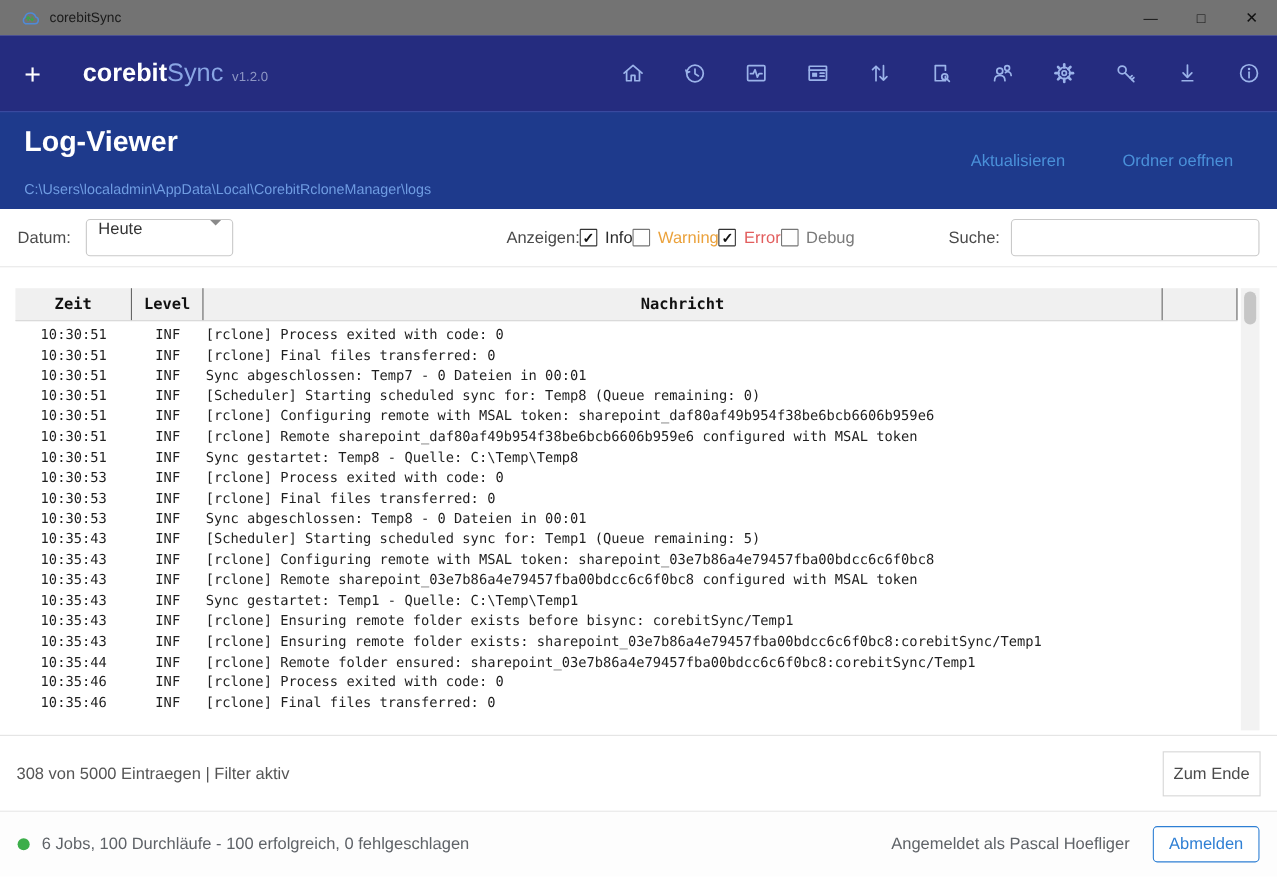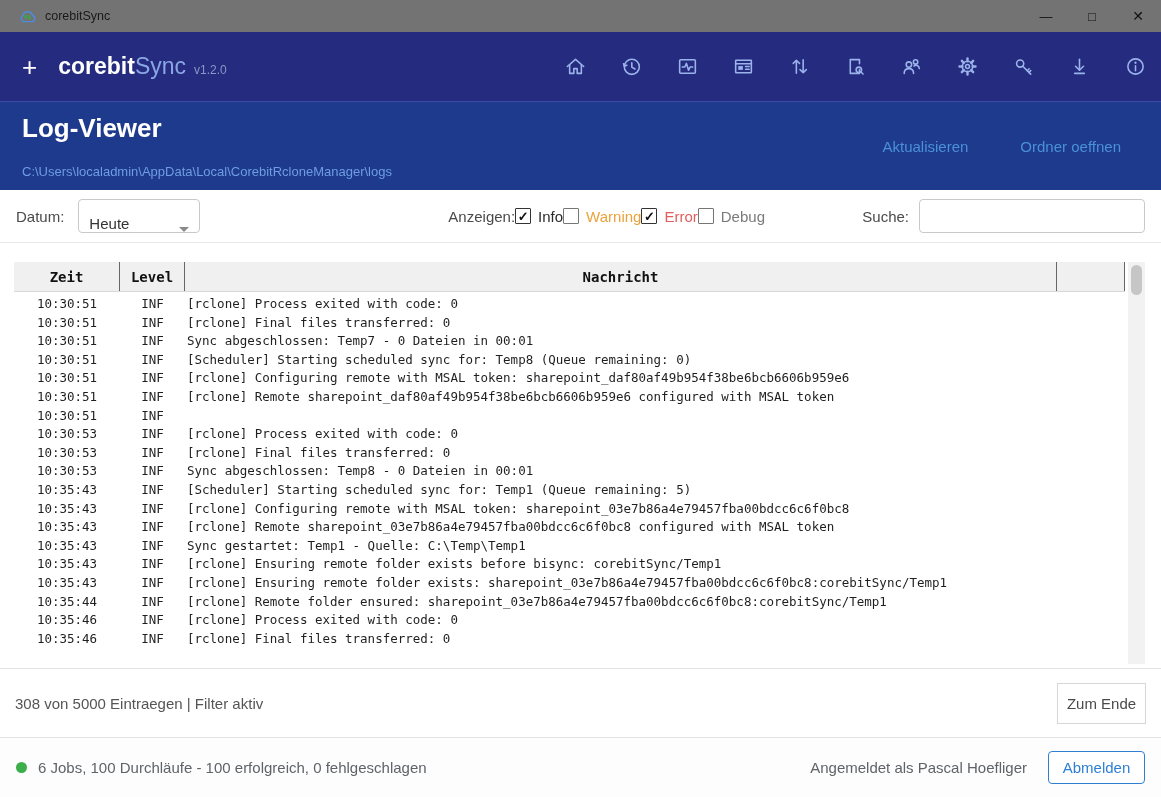--- a/index.html
+++ b/index.html
@@ -13,41 +13,41 @@
   .titlebar { height:32px; background:#737373; display:flex; align-items:center; flex:0 0 auto; }
   .titlebar .app-ico { margin-left:18px; display:flex; align-items:center; }
   .titlebar .app-title { margin-left:8px; font-size:12.5px; color:#1a1a1a; }
   .win-controls { margin-left:auto; display:flex; height:100%; }
   .win-btn { width:46px; height:100%; display:flex; align-items:center; justify-content:center;
              font-size:13px; color:#111; cursor:default; }
   .win-btn.close { font-size:14px; }
   
   .navbar { height:69px; background:#252c7f; display:flex; align-items:center; flex:0 0 auto; }
   .nav-plus { color:#ffffff; font-size:26px; font-weight:300; margin-left:22px; line-height:1; }
-  .brand { margin-left:21px; display:flex; align-items:baseline; }
+  .brand { margin-left:38px; display:flex; align-items:baseline; }
   .brand-bold { color:#ffffff; font-weight:700; font-size:23px; }
   .brand-light { color:#8aa6e4; font-weight:400; font-size:23px; }
   .brand-ver { color:#8d96c4; font-size:12px; margin-left:8px; }
   .nav-icons { margin-left:auto; margin-right:14px; display:flex; align-items:center; gap:33px; }
   .nav-icon { width:23px; height:23px; display:flex; align-items:center; justify-content:center; }
   .nav-icon svg { stroke:#9bb3ea; fill:none; stroke-width:1.5; stroke-linecap:round; stroke-linejoin:round; }
   
   .page-header { height:89px; background:#1e3a8c; border-top:1px solid #3a4aa0; padding:0 22px;
                  display:flex; align-items:center; flex:0 0 auto; }
   .ph-left { display:flex; flex-direction:column; gap:20px; }
   .ph-title { color:#ffffff; font-size:26px; font-weight:700; }
   .ph-path { color:#6f9ce2; font-size:13px; }
   .ph-links { margin-left:auto; display:flex; gap:52px; margin-right:18px; }
   .ph-link { color:#4a90d9; font-size:15px; cursor:pointer; }
   
   .filter-bar { height:53px; background:#ffffff; border-bottom:1px solid #e8e8e8;
                 display:flex; align-items:center; padding:0 16px; flex:0 0 auto; }
   .f-label { color:#4a4a4a; font-size:15px; }
-  .date-select { margin-left:14px; width:122px; height:34px; border:1px solid #c9c9c9; border-radius:4px;
-                 display:flex; align-items:flex-end; padding:0 10px; font-size:15px; color:#333; }
+  .date-select { margin-left:14px; width:134px; height:34px; border:1px solid #c9c9c9; border-radius:4px;
+                 display:flex; align-items:flex-start; padding:0 10px; font-size:15px; color:#333; }
   .date-caret { margin-left:auto; width:0; height:0; border-left:5px solid transparent;
                 border-right:5px solid transparent; border-top:5px solid #8a8a8a; }
   .show-label { margin-left:248px; }
   .cb-row { display:flex; align-items:center; }
   .cb-item { display:flex; align-items:center; gap:7px; cursor:pointer; }
   .cb-box { width:16px; height:16px; background:#fff; border:1px solid #767676; border-radius:1px;
             display:flex; align-items:center; justify-content:center; font-size:13px; color:#111; }
   .cb-box.checked { border-color:#333; }
   .cb-box.checked::after { content:"✓"; font-weight:700; line-height:1; }
   .cb-label { font-size:15px; }
@@ -263,21 +263,21 @@
       <div class="hcell hc-msg">Nachricht</div>
       <div class="hcell hc-extra"></div>
     </div>
     <div class="log-rows">
         <div class="log-row"><span class="zeit">10:30:51</span><span class="level">INF</span><span class="msg">[rclone] Process exited with code: 0</span></div>
         <div class="log-row"><span class="zeit">10:30:51</span><span class="level">INF</span><span class="msg">[rclone] Final files transferred: 0</span></div>
         <div class="log-row"><span class="zeit">10:30:51</span><span class="level">INF</span><span class="msg">Sync abgeschlossen: Temp7 - 0 Dateien in 00:01</span></div>
         <div class="log-row"><span class="zeit">10:30:51</span><span class="level">INF</span><span class="msg">[Scheduler] Starting scheduled sync for: Temp8 (Queue remaining: 0)</span></div>
         <div class="log-row"><span class="zeit">10:30:51</span><span class="level">INF</span><span class="msg">[rclone] Configuring remote with MSAL token: sharepoint_daf80af49b954f38be6bcb6606b959e6</span></div>
         <div class="log-row"><span class="zeit">10:30:51</span><span class="level">INF</span><span class="msg">[rclone] Remote sharepoint_daf80af49b954f38be6bcb6606b959e6 configured with MSAL token</span></div>
-        <div class="log-row"><span class="zeit">10:30:51</span><span class="level">INF</span></div>
+        <div class="log-row"><span class="zeit">10:30:51</span><span class="level">INF</span><span class="msg">Sync gestartet: Temp8 - Quelle: C:\Temp\Temp8</span></div>
         <div class="log-row"><span class="zeit">10:30:53</span><span class="level">INF</span><span class="msg">[rclone] Process exited with code: 0</span></div>
         <div class="log-row"><span class="zeit">10:30:53</span><span class="level">INF</span><span class="msg">[rclone] Final files transferred: 0</span></div>
         <div class="log-row"><span class="zeit">10:30:53</span><span class="level">INF</span><span class="msg">Sync abgeschlossen: Temp8 - 0 Dateien in 00:01</span></div>
         <div class="log-row"><span class="zeit">10:35:43</span><span class="level">INF</span><span class="msg">[Scheduler] Starting scheduled sync for: Temp1 (Queue remaining: 5)</span></div>
         <div class="log-row"><span class="zeit">10:35:43</span><span class="level">INF</span><span class="msg">[rclone] Configuring remote with MSAL token: sharepoint_03e7b86a4e79457fba00bdcc6c6f0bc8</span></div>
         <div class="log-row"><span class="zeit">10:35:43</span><span class="level">INF</span><span class="msg">[rclone] Remote sharepoint_03e7b86a4e79457fba00bdcc6c6f0bc8 configured with MSAL token</span></div>
         <div class="log-row"><span class="zeit">10:35:43</span><span class="level">INF</span><span class="msg">Sync gestartet: Temp1 - Quelle: C:\Temp\Temp1</span></div>
         <div class="log-row"><span class="zeit">10:35:43</span><span class="level">INF</span><span class="msg">[rclone] Ensuring remote folder exists before bisync: corebitSync/Temp1</span></div>
         <div class="log-row"><span class="zeit">10:35:43</span><span class="level">INF</span><span class="msg">[rclone] Ensuring remote folder exists: sharepoint_03e7b86a4e79457fba00bdcc6c6f0bc8:corebitSync/Temp1</span></div>
         <div class="log-row"><span class="zeit">10:35:44</span><span class="level">INF</span><span class="msg">[rclone] Remote folder ensured: sharepoint_03e7b86a4e79457fba00bdcc6c6f0bc8:corebitSync/Temp1</span></div>

